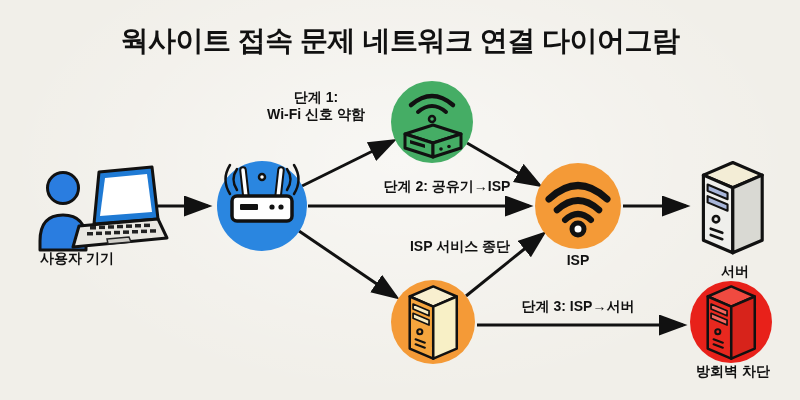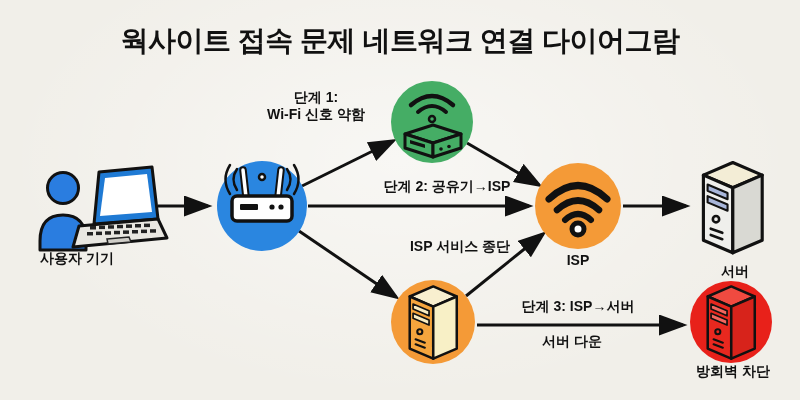--- a/index.html
+++ b/index.html
@@ -153,19 +153,18 @@
 
   <div class="title">웍사이트 접속 문제 네트워크 연결 다이어그람</div>
 
   <div class="lbl edge-lbl" style="left:316px;top:89px;">
     <div>단계 1:</div>
     <div>Wi-Fi 신호 약함</div>
   </div>
   <div class="lbl edge-lbl" style="left:425px;top:178px;margin-left:22px;">단계 2: 공유기→ISP</div>
   <div class="lbl edge-lbl" style="left:424px;top:238px;margin-left:36px;">ISP 서비스 종단</div>
   <div class="lbl edge-lbl" style="left:578px;top:298px;">단계 3: ISP→서버</div>
-  <div class="lbl edge-lbl" style="left:572px;top:333px;">서버 다운</div>
 
   <div class="lbl node-lbl" style="left:77px;top:250px;">사용자 기기</div>
   <div class="lbl node-lbl" style="left:578px;top:252px;">ISP</div>
   <div class="lbl node-lbl" style="left:735px;top:263px;">서버</div>
   <div class="lbl node-lbl" style="left:733px;top:363px;">방회벽 차단</div>
 </div>
 
 </body></html>

